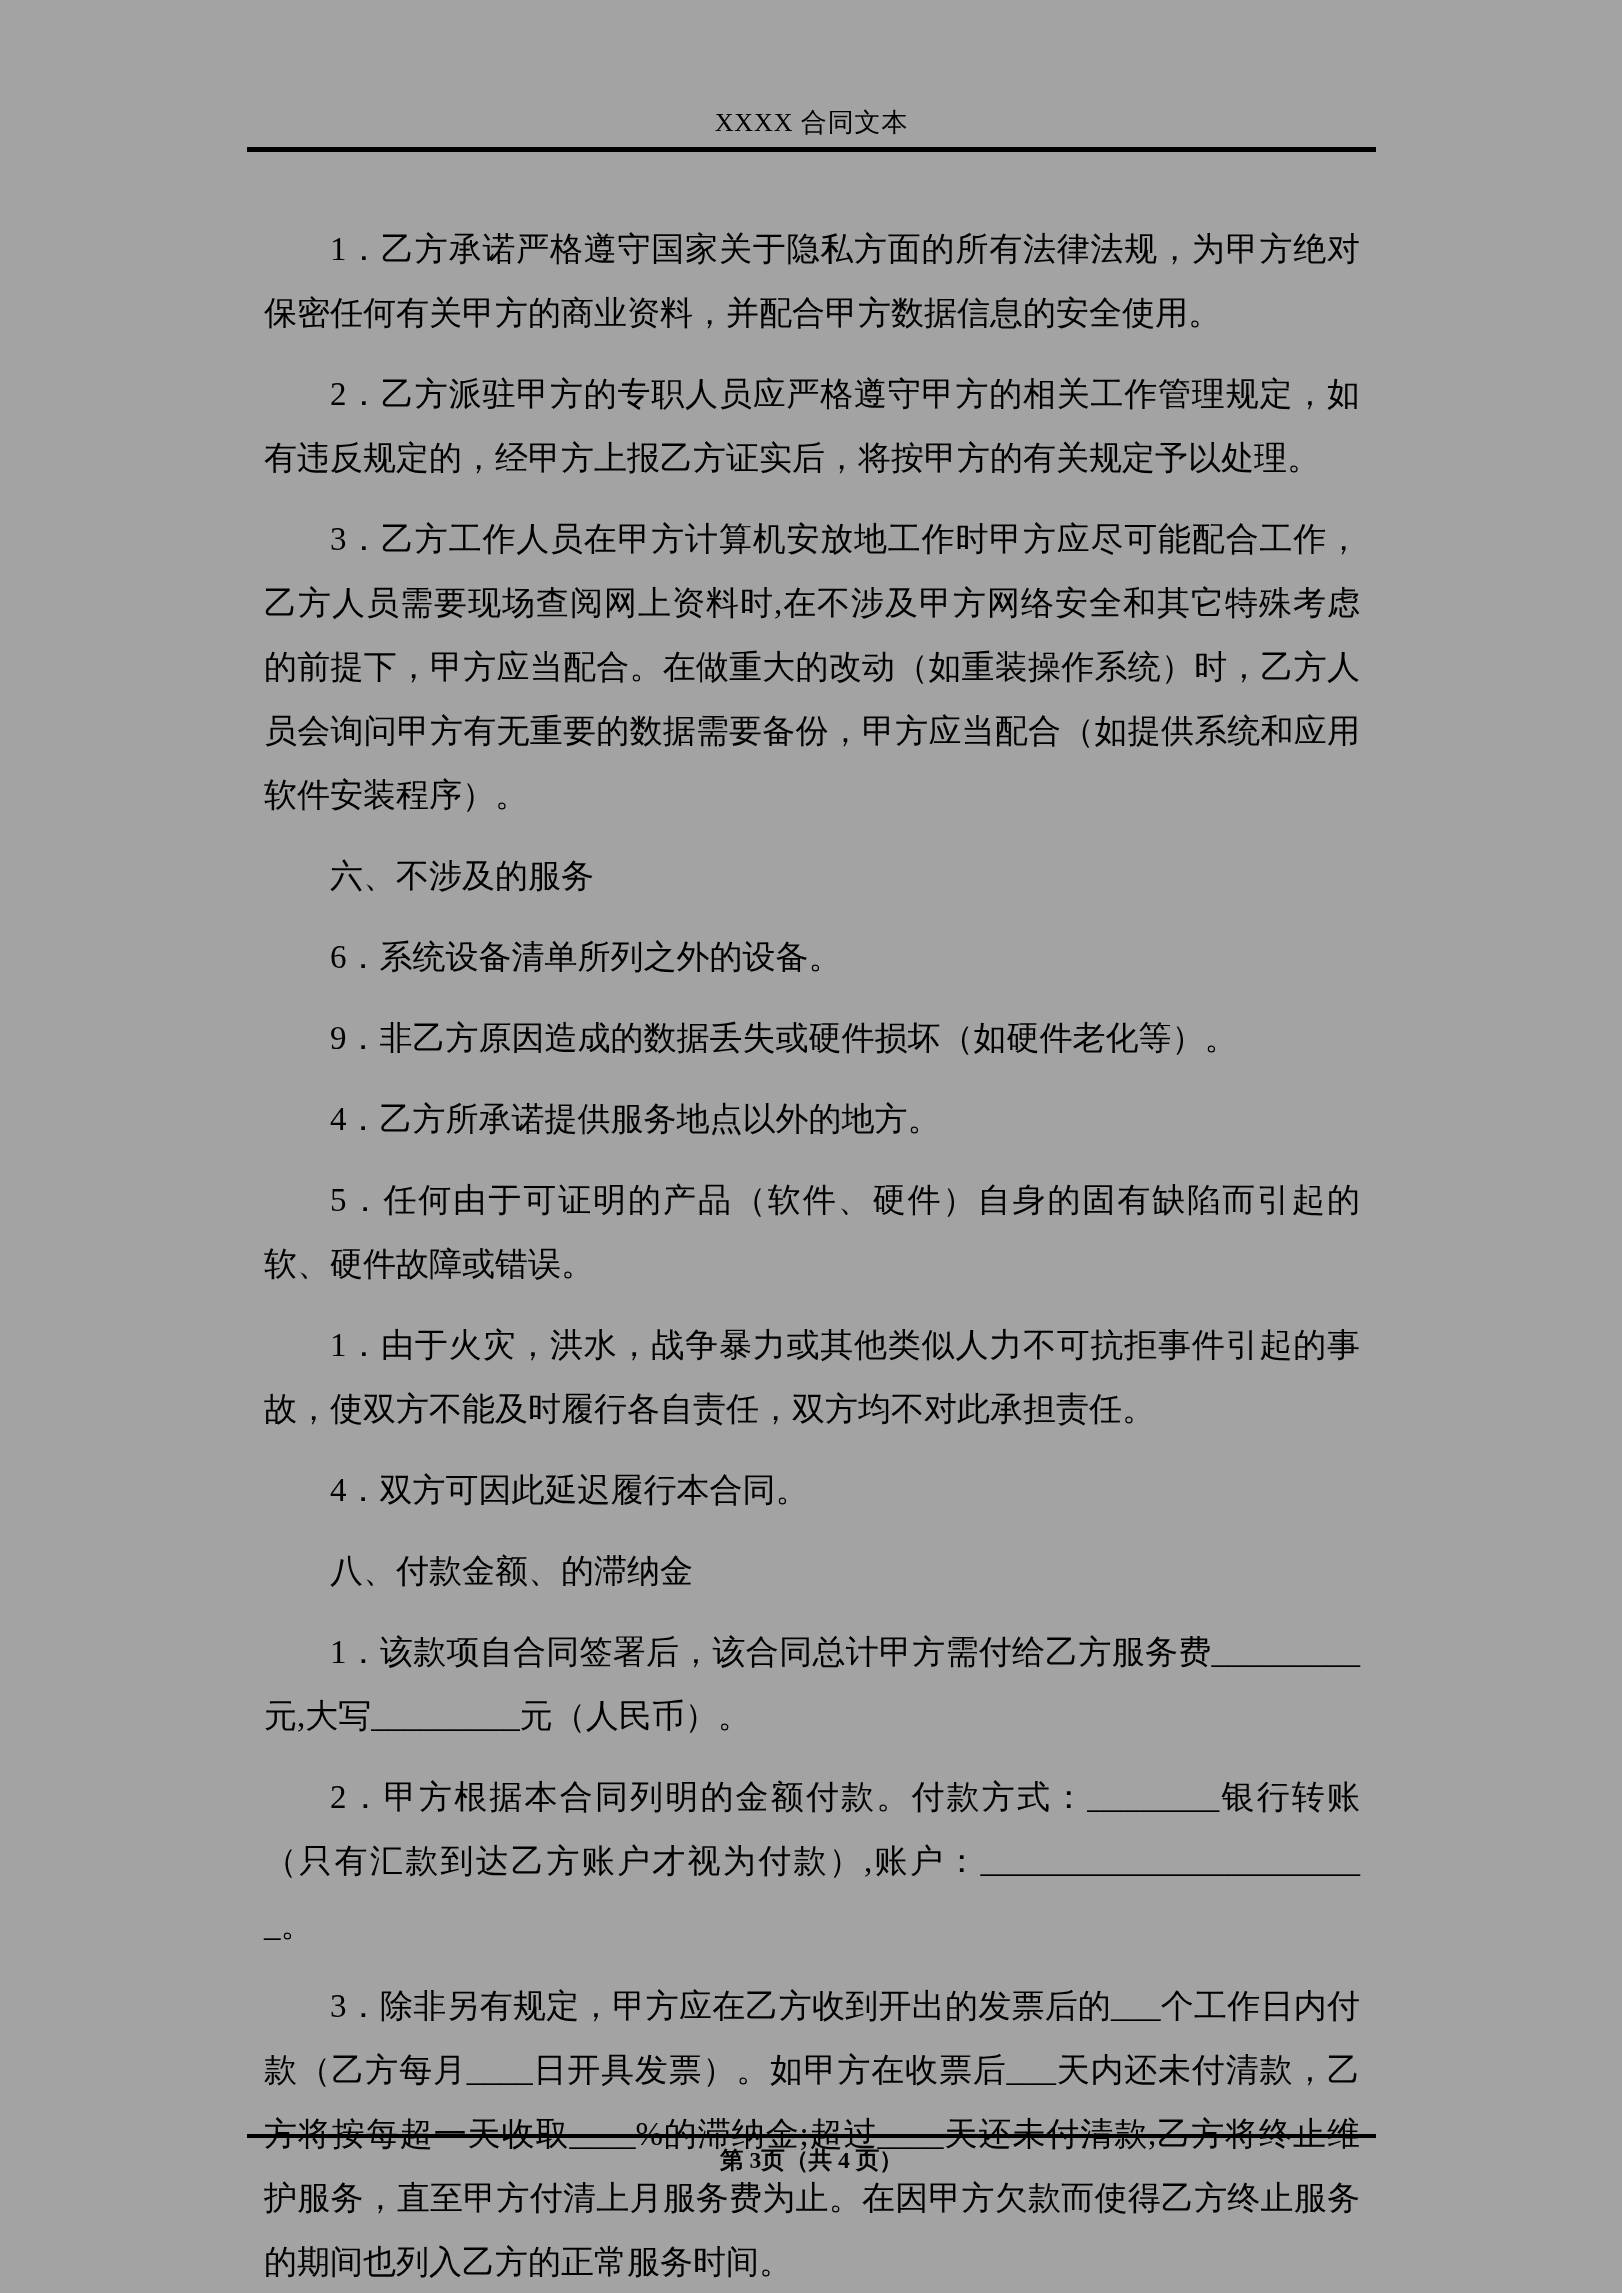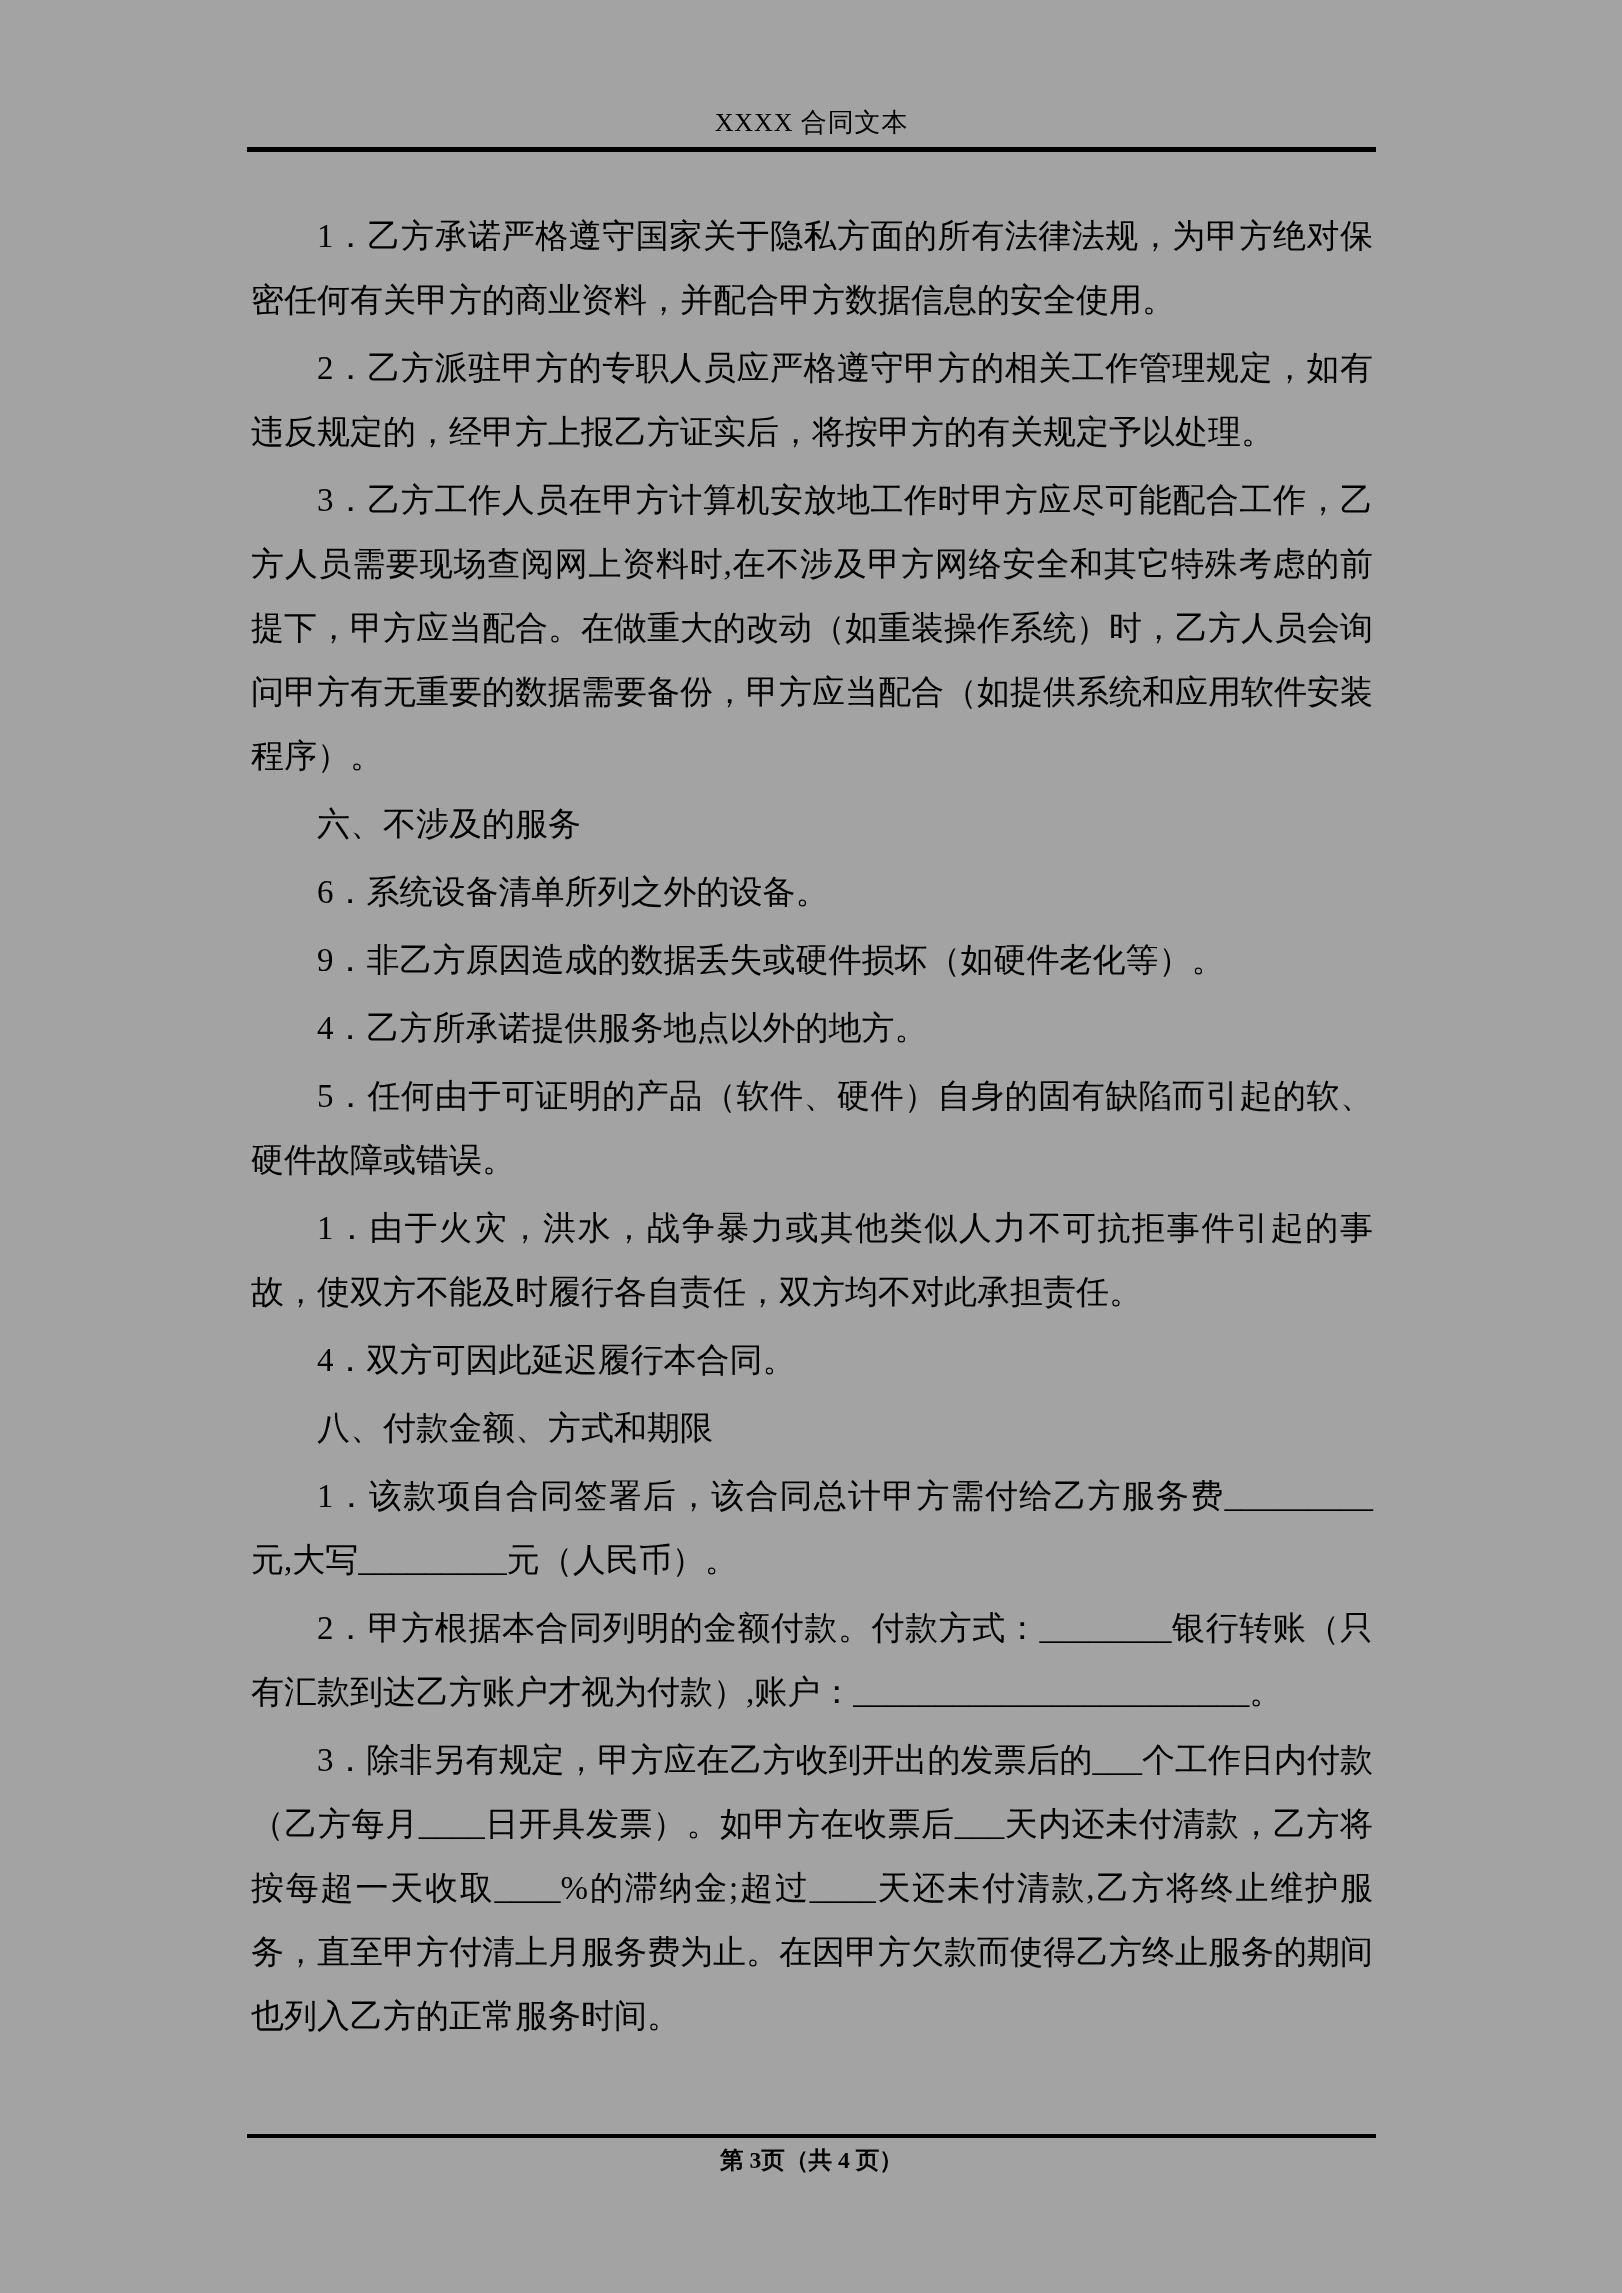--- a/index.html
+++ b/index.html
@@ -36,21 +36,21 @@
     height: 4.5px;
     background: #000000;
   }
   .contract-body {
     position: absolute;
     top: 200px;
     left: 247px;
     width: 1130px;
   }
   .contract-body p {
-    margin: 4px;
+    margin: 17px;
     font-size: 33px;
     line-height: 64px;
     text-align: justify;
     text-indent: 2em;
     word-break: break-all;
     overflow-wrap: break-word;
   }
   .footer-rule {
     position: absolute;
     top: 2134px;
@@ -87,21 +87,21 @@
     <p>1．乙方承诺严格遵守国家关于隐私方面的所有法律法规，为甲方绝对保密任何有关甲方的商业资料，并配合甲方数据信息的安全使用。</p>
     <p>2．乙方派驻甲方的专职人员应严格遵守甲方的相关工作管理规定，如有违反规定的，经甲方上报乙方证实后，将按甲方的有关规定予以处理。</p>
     <p>3．乙方工作人员在甲方计算机安放地工作时甲方应尽可能配合工作，乙方人员需要现场查阅网上资料时,在不涉及甲方网络安全和其它特殊考虑的前提下，甲方应当配合。在做重大的改动（如重装操作系统）时，乙方人员会询问甲方有无重要的数据需要备份，甲方应当配合（如提供系统和应用软件安装程序）。</p>
     <p>六、不涉及的服务</p>
     <p>6．系统设备清单所列之外的设备。</p>
     <p>9．非乙方原因造成的数据丢失或硬件损坏（如硬件老化等）。</p>
     <p>4．乙方所承诺提供服务地点以外的地方。</p>
     <p>5．任何由于可证明的产品（软件、硬件）自身的固有缺陷而引起的软、硬件故障或错误。</p>
     <p>1．由于火灾，洪水，战争暴力或其他类似人力不可抗拒事件引起的事故，使双方不能及时履行各自责任，双方均不对此承担责任。</p>
     <p>4．双方可因此延迟履行本合同。</p>
-    <p>八、付款金额、方式和期限</p>
+    <p>八、付款金额、的滞纳金</p>
     <p>1．该款项自合同签署后，该合同总计甲方需付给乙方服务费_________元,大写_________元（人民币）。</p>
     <p>2．甲方根据本合同列明的金额付款。付款方式：________银行转账（只有汇款到达乙方账户才视为付款）,账户：________________________。</p>
     <p>3．除非另有规定，甲方应在乙方收到开出的发票后的___个工作日内付款（乙方每月____日开具发票）。如甲方在收票后___天内还未付清款，乙方将按每超一天收取____%的滞纳金;超过____天还未付清款,乙方将终止维护服务，直至甲方付清上月服务费为止。在因甲方欠款而使得乙方终止服务的期间也列入乙方的正常服务时间。</p>
   </div>
 
   <div class="footer-rule"></div>
 
   <div class="page-footer">
     <span class="footer-text">第 3页（共 4 页）</span>
   </div>

